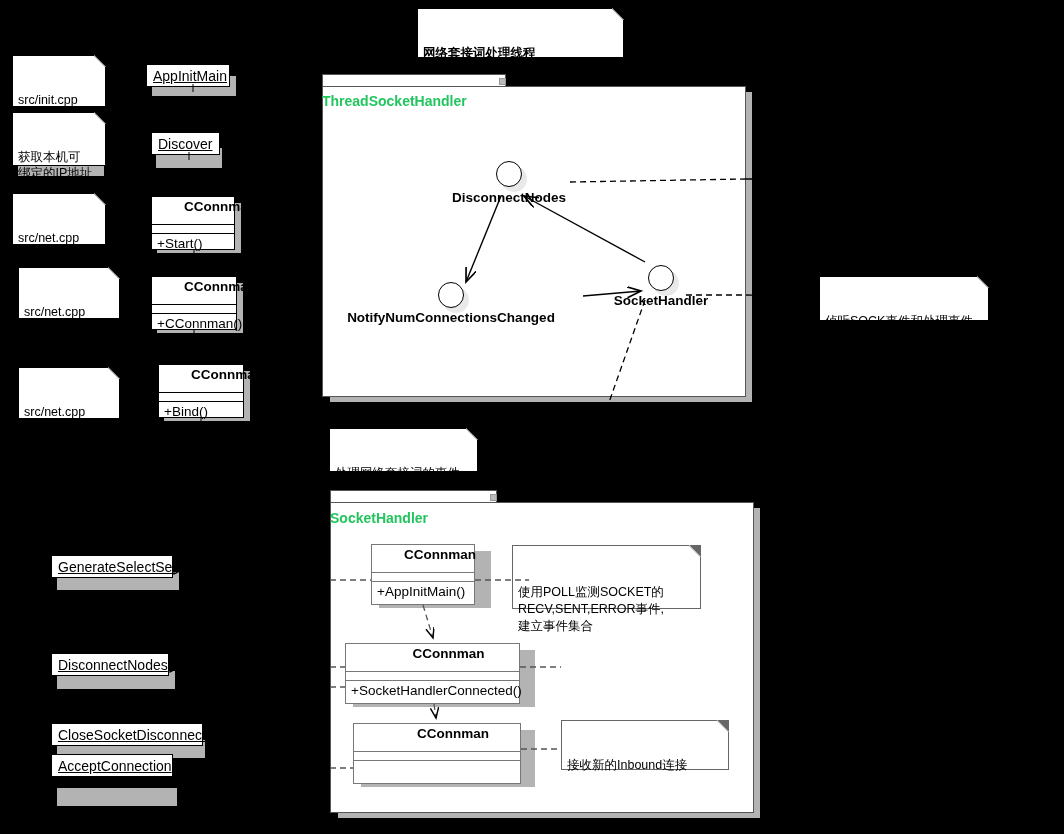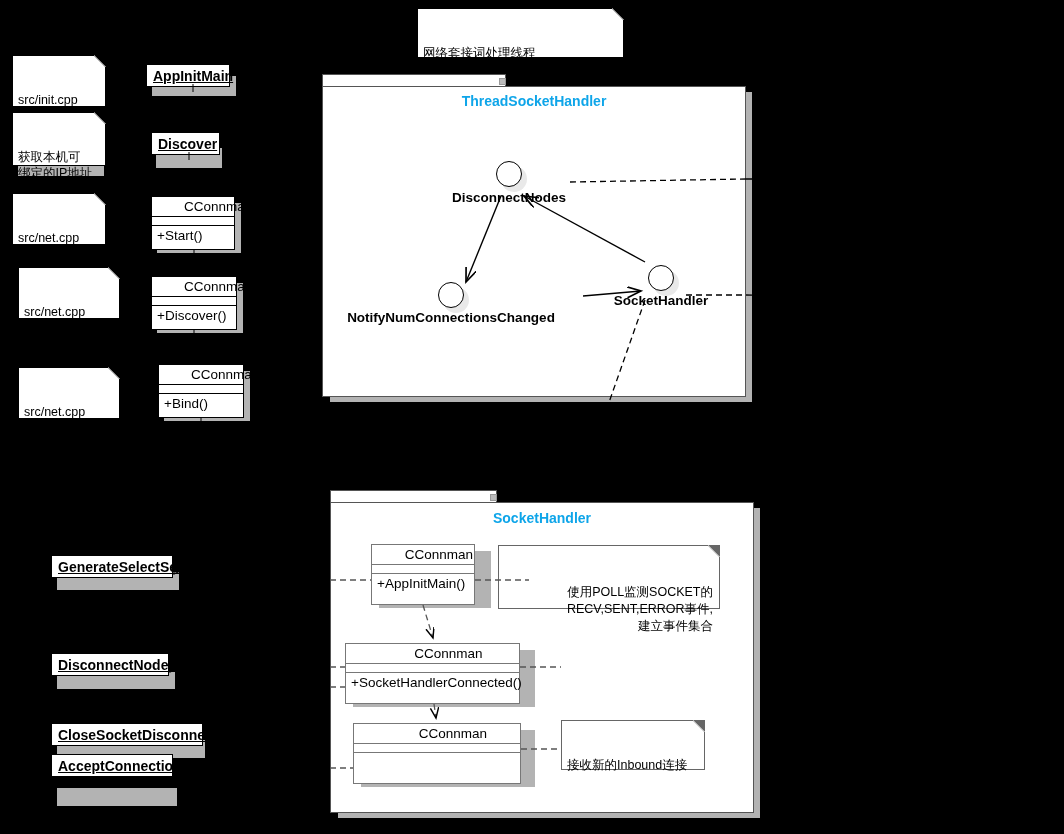--- a/index.html
+++ b/index.html
@@ -51,41 +51,41 @@
     position:absolute;
     background:#fff;
     border:1px solid #000;
     color:#000;
     font-size:14px;
     line-height:18px;
     padding:2px 6px 1px 6px;
     box-sizing:border-box;
     white-space:nowrap;
   }
-  .ulabel span{text-decoration:underline;font-weight:bold;}
+  .ulabel span{text-decoration:underline;}
   .shadow{
     position:absolute;
     background:#b3b3b3;
   }
 
   
   .cls{
     position:absolute;
     background:#fff;
     box-sizing:border-box;
     color:#000;
   }
   .cls.blk{border:1px solid #000;}
   .cls.gry{border:1px solid #777;}
   .cls .cname{
     text-align:center;
     font-size:13.5px;
-    font-weight:normal;
+    font-weight:bold;
     line-height:20px;
-    height:20px;
+    height:28px;
     box-sizing:border-box;
     padding-left:32px;
   }
   .cls.blk .cname{border-bottom:1px solid #000;}
   .cls.gry .cname{border-bottom:1px solid #777;}
   .cls .cattr{
     height:9px;
     box-sizing:border-box;
   }
   .cls.blk .cattr{border-bottom:1px solid #000;}
@@ -115,24 +115,24 @@
   }
   .pkg-tab-sq{
     position:absolute;
     width:7px;height:7px;
     background:#bbb;
     border:1px solid #999;
     box-sizing:border-box;
   }
   .pkg-title{
     position:absolute;
-    text-align:center;
+    text-align:left;
     font-size:14px;
     font-weight:bold;
-    color:#0ea5e9;
+    color:#22c55e;
   }
 
   
   .uc-circle{
     position:absolute;
     border:1.5px solid #000;
     border-radius:50%;
     background:#fff;
     box-sizing:border-box;
   }
@@ -210,21 +210,21 @@
   <div class="cls blk" style="left:151px;top:196px;width:84px;height:54px;">
     <div class="cname">CConnman</div>
     <div class="cattr"></div>
     <div class="cop">+Start()</div>
   </div>
 
   <div class="shadow" style="left:157px;top:283px;width:86px;height:50px;"></div>
   <div class="cls blk" style="left:151px;top:276px;width:86px;height:54px;">
     <div class="cname">CConnman</div>
     <div class="cattr"></div>
-    <div class="cop">+Discover()</div>
+    <div class="cop">+CConnman()</div>
   </div>
 
   <div class="shadow" style="left:164px;top:371px;width:86px;height:50px;"></div>
   <div class="cls blk" style="left:158px;top:364px;width:86px;height:54px;">
     <div class="cname">CConnman</div>
     <div class="cattr"></div>
     <div class="cop">+Bind()</div>
   </div>
 
   <div class="shadow" style="left:57px;top:572px;width:122px;height:18px;"></div>
@@ -240,21 +240,21 @@
   <div class="shadow" style="left:57px;top:740px;width:148px;height:18px;"></div>
   <div class="ulabel" style="left:51px;top:723px;width:152px;">
     <span>CloseSocketDisconnect</span>
   </div>
 
   <div class="shadow" style="left:57px;top:788px;width:120px;height:18px;"></div>
   <div class="ulabel" style="left:51px;top:754px;width:122px;">
     <span>AcceptConnection</span>
   </div>
 
-  <div class="note blk" style="left:417px;top:8px;width:207px;height:50px;">
+  <div class="note blk" style="left:417px;top:8px;width:207px;height:50px;font-weight:bold;">
     <span class="fold"><span class="fold-in"></span></span>
     <span>网络套接词处理线程</span>
   </div>
 
   <div class="shadow" style="left:330px;top:92px;width:422px;height:310px;"></div>
   <div class="pkg-tab" style="left:322px;top:74px;width:184px;height:12px;"></div>
   <div class="pkg-tab-sq" style="left:499px;top:78px;"></div>
   <div class="pkg" style="left:322px;top:86px;width:424px;height:311px;"></div>
   <div class="pkg-title" style="left:322px;top:93px;width:424px;">ThreadSocketHandler</div>
 
@@ -264,21 +264,29 @@
 
   <div class="uc-shadow" style="left:443px;top:287px;width:26px;height:26px;"></div>
   <div class="uc-circle" style="left:438px;top:282px;width:26px;height:26px;"></div>
   <div class="uc-label" style="left:341px;top:310px;width:220px;">NotifyNumConnectionsChanged</div>
 
   <div class="uc-shadow" style="left:653px;top:270px;width:26px;height:26px;"></div>
   <div class="uc-circle" style="left:648px;top:265px;width:26px;height:26px;"></div>
   <div class="uc-label" style="left:588px;top:293px;width:146px;">SocketHandler</div>
 
 
-
+  <div class="note blk" style="left:819px;top:276px;width:170px;height:45px;">
+    <span class="fold"><span class="fold-in"></span></span>
+    <span>侦听SOCK事件和处理事件</span>
+  </div>
+
+  <div class="note blk" style="left:329px;top:428px;width:149px;height:44px;">
+    <span class="fold"><span class="fold-in"></span></span>
+    <span>处理网络套接词的事件</span>
+  </div>
 
   <div class="shadow" style="left:338px;top:508px;width:422px;height:310px;"></div>
   <div class="pkg-tab" style="left:330px;top:490px;width:167px;height:12px;"></div>
   <div class="pkg-tab-sq" style="left:490px;top:494px;"></div>
   <div class="pkg" style="left:330px;top:502px;width:424px;height:311px;"></div>
   <div class="pkg-title" style="left:330px;top:510px;width:424px;">SocketHandler</div>
 
   <div class="shadow" style="left:379px;top:551px;width:112px;height:57px;"></div>
   <div class="cls gry" style="left:371px;top:544px;width:104px;height:61px;">
     <div class="cname">CConnman</div>
@@ -292,29 +300,29 @@
     <div class="cattr"></div>
     <div class="cop">+SocketHandlerConnected()</div>
   </div>
 
   <div class="shadow" style="left:361px;top:730px;width:174px;height:57px;"></div>
   <div class="cls gry" style="left:353px;top:723px;width:168px;height:61px;">
     <div class="cname">CConnman</div>
     <div class="cattr"></div>
   </div>
 
-  <div class="note gry" style="left:498px;top:545px;width:222px;height:64px;line-height:17px;text-align:right;">
+  <div class="note gry" style="left:512px;top:545px;width:189px;height:64px;line-height:17px;">
     <span class="fold"><span class="fold-in"></span></span>
     <span>使用POLL监测SOCKET的
 RECV,SENT,ERROR事件,
 建立事件集合</span>
   </div>
 
 
-  <div class="note gry" style="left:561px;top:720px;width:144px;height:50px;">
+  <div class="note gry" style="left:561px;top:720px;width:168px;height:50px;">
     <span class="fold"><span class="fold-in"></span></span>
     <span>接收新的Inbound连接</span>
   </div>
 
   <svg class="overlay">
     <defs>
       <marker id="arrowOpen" markerWidth="12" markerHeight="12" refX="10" refY="4" orient="auto">
         <path d="M0,0 L10,4 L0,8" fill="none" stroke="#000" stroke-width="1.2"></path>
       </marker>
       <marker id="arrowOpenSm" markerWidth="10" markerHeight="10" refX="8" refY="3.2" orient="auto">

